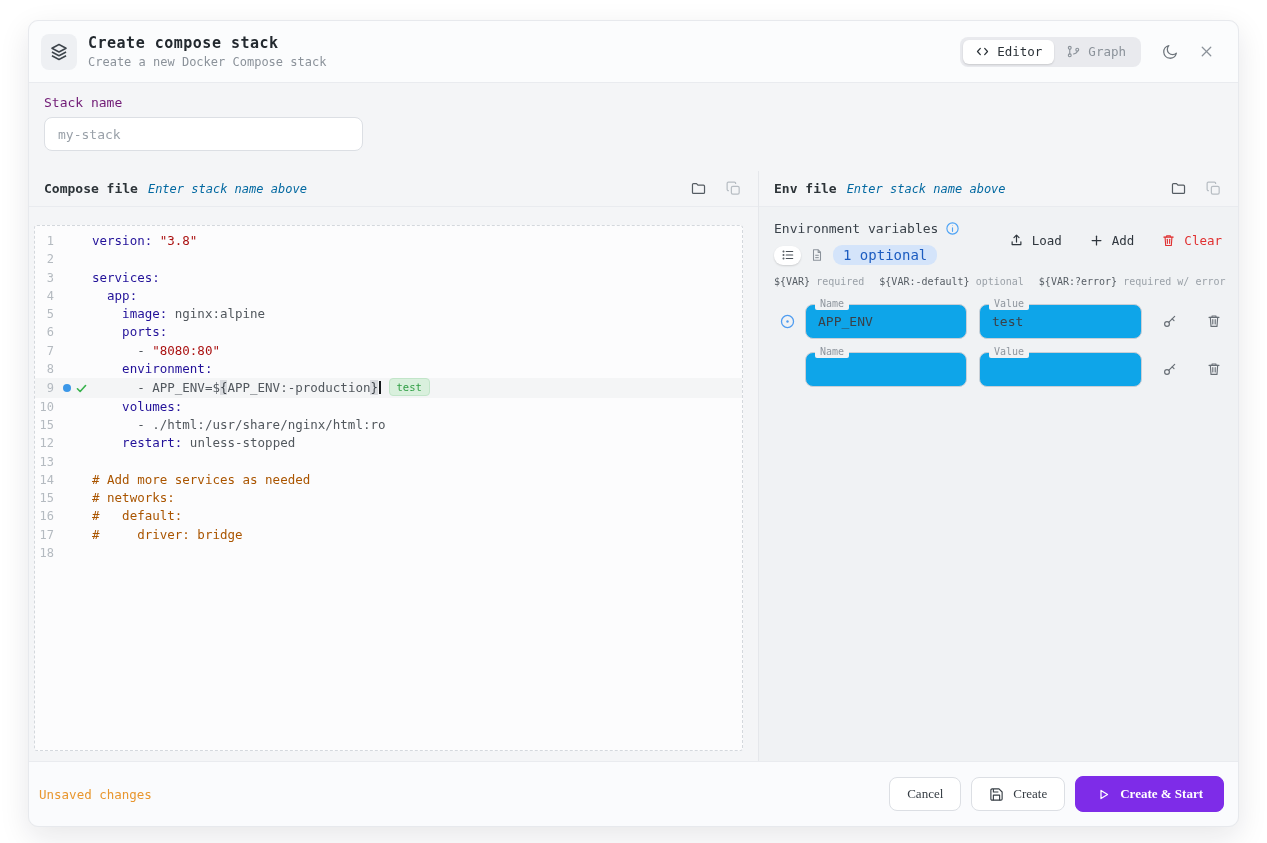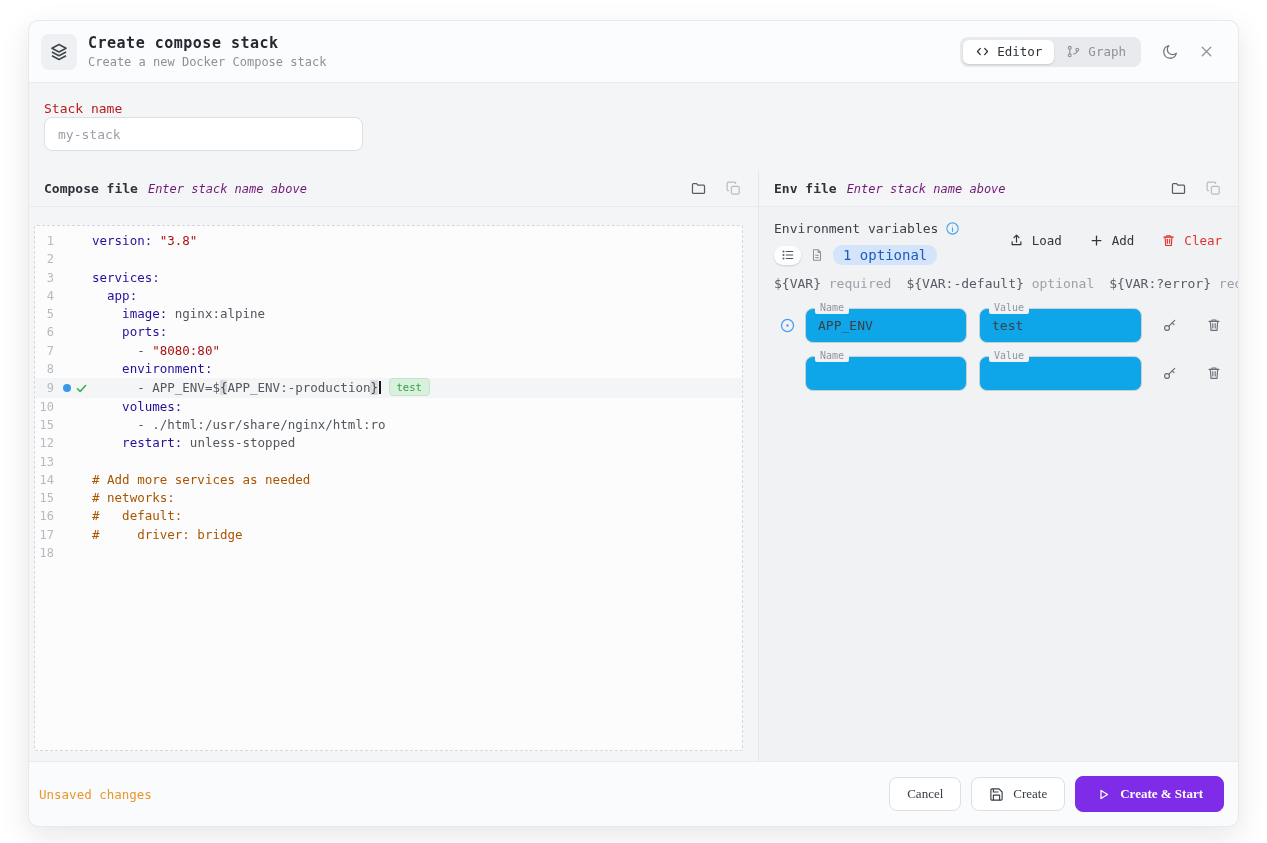--- a/index.html
+++ b/index.html
@@ -27,36 +27,36 @@
   .segmented { display:flex; background:#e9eaee; border-radius:8px; padding:3px; height:30px;text-align:right; }
   .seg { display:flex; align-items:center; gap:7px; padding:0 12px; border-radius:6px;
     font-size:12.5px; color:#8b929a; cursor:default; }
   .seg.active { background:#fff; color:#2b3238; box-shadow:0 1px 2px rgba(0,0,0,.14); }
   .icon-btn { background:none; border:none; color:#6e757c; display:flex; align-items:center;
     justify-content:center; width:26px; height:26px; cursor:pointer; }
   .icon-btn.dim { color:#8b929a; }
   .ml18 { margin-left:16px; } .ml10 { margin-left:10px; }
 
   
-  .stack-label { position:absolute; left:15px; top:80px; font-size:13px; color:#b91c1c; }
+  .stack-label { position:absolute; left:15px; top:74px; font-size:13px; color:#701a75; }
   .stack-input {
     position:absolute; left:15px; top:96px; width:319px; height:34px;
     background:#fff; border:1px solid #dcdfe4; border-radius:8px;
     font-family:inherit; font-size:13px; color:#3a424a; padding:0 13px;
   }
   .stack-input::placeholder { color:#9aa1a9; }
 
   
   .panels { position:absolute; top:150px; left:0; right:0; bottom:65px; display:flex; }
   .compose-panel { width:729px; display:flex; flex-direction:column; }
   .env-panel { flex:1; border-left:1px solid #e5e7eb; display:flex; flex-direction:column; min-width:0; }
   .panel-head { height:36px; flex:none; border-bottom:1px solid #e9ebef; display:flex;
     align-items:center; padding:0 15px; }
   .panel-title { font-size:13px; font-weight:bold; color:#2c3338; }
-  .panel-hint { font-size:12px; font-style:italic; color:#701a75; margin-left:10px; }
+  .panel-hint { font-size:12px; font-style:italic; color:#0369a1; margin-left:10px; }
   .ph-icons { margin-left:auto; display:flex; gap:15px; }
   .ph-icons .icon-btn { width:20px; height:20px; color:#555c63; }
   .ph-icons .icon-btn.faded { color:#b7bdc3; }
 
   
   .editor-wrap { flex:1; padding:18px 15px 10px 5px; }
   .editor {
     width:100%; height:100%; background:#fcfcfd; border:1px dashed #d4d8dd; border-radius:3px;
     padding-top:6px; font-size:12.5px; line-height:18.3px; overflow:hidden;
   }
@@ -84,21 +84,21 @@
   .info-ic { color:#4da3f5; display:flex; }
   .env-badges-row { display:flex; align-items:center; gap:9px; margin-top:9px; }
   .view-pill { width:27px; height:19px; background:#fff; border-radius:9px;
     box-shadow:0 1px 2px rgba(0,0,0,.15); display:flex; align-items:center; justify-content:center; color:#4a5158; }
   .doc-toggle { color:#8b929a; display:flex; }
   .count-badge { background:#d4e4fa; color:#1c5cc0; font-size:14px; padding:2px 10px; border-radius:9px; }
   .env-actions { position:absolute; right:16px; top:26px; display:flex; align-items:center; gap:27px; }
   .act-btn { display:flex; align-items:center; gap:8px; font-size:12.5px; color:#2f363d;
     background:none; border:none; font-family:inherit; cursor:pointer; }
   .act-btn.danger { color:var(--danger,#e03131); }
-  .env-legend { margin:11px 15px 0 15px; font-size:13px; color:#9aa1a8; display:flex; gap:15px; white-space:nowrap;text-align:center; }
+  .env-legend { margin:11px 15px 0 15px; font-size:10px; color:#9aa1a8; display:flex; gap:15px; white-space:nowrap;text-align:center; }
   .env-legend .lg-code { color:#565d64; }
   .env-rows { margin-top:16px; }
   .env-row { display:grid; grid-template-columns:20px 17px 9px 162px 12px 163px 20px 16px 28px 16px;
     align-items:center; height:36px; margin-bottom:12px; }
   .row-status { grid-column:2; color:#4f9cf0; display:flex; }
   .field { position:relative; height:35px; }
   .field.name { grid-column:4; } .field.value { grid-column:6; }
   .field input { width:100%; height:100%; background:#0ea5e9; border:1px solid #c9cfd6;
     border-radius:8px; font-family:inherit; font-size:13px; color:#3a4149; padding:4px 12px; }
   .field .flabel { position:absolute; top:-7px; left:10px; font-size:10px; color:#8f969e;

